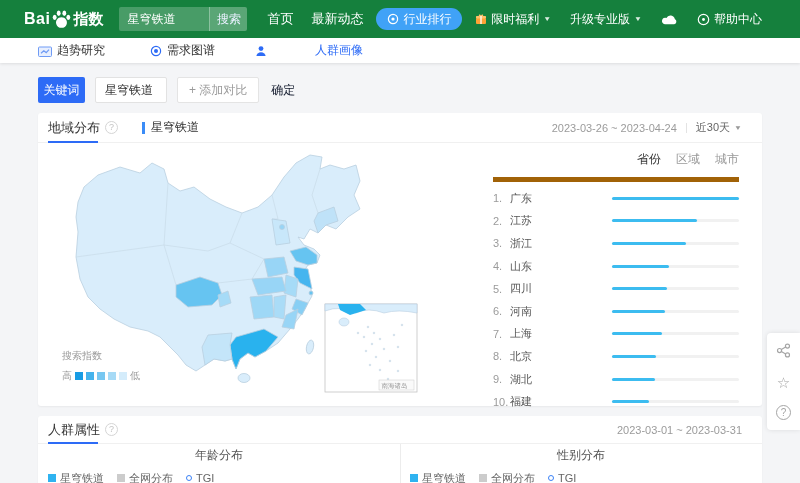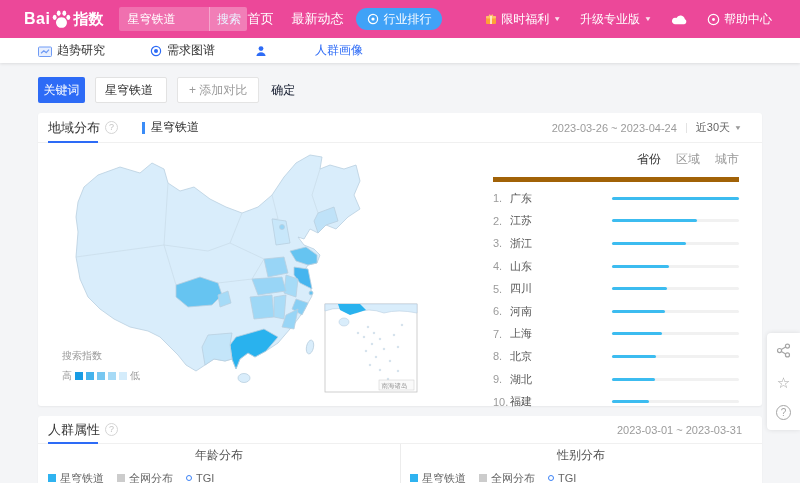--- a/index.html
+++ b/index.html
@@ -7,21 +7,21 @@
   body {
     font-family: "Liberation Sans", "DejaVu Sans", sans-serif;
     background: #f4f5f7;
     position: relative;
     font-size: 12px;
     color: #333;
   }
 
   
   .header {
-    height: 38px; background: #ec4899;
+    height: 38px; background: #15803d;
     display: flex; align-items: center;
     padding-left: 24px; position: relative; z-index: 10;
   }
   .logo { display: flex; align-items: center; color: #fff; cursor: pointer; }
   .logo .b1 { font-size: 16px; font-weight: bold; letter-spacing: .5px; }
   .logo svg { width: 21px; height: 21px; margin: 0 1px; }
   .logo .b2 { font-size: 15px; font-weight: bold; }
   .searchbox {
     margin-left: 16px; width: 128px; height: 24px;
     background: rgba(255,255,255,.22); border-radius: 2px;
@@ -29,30 +29,30 @@
   }
   .searchbox input {
     flex: 1; width: 60px; background: transparent; border: none; outline: none;
     color: #fff; font-size: 12px; padding: 0 8px;
   }
   .search-btn {
     width: 38px; height: 24px; line-height: 24px; text-align: center;
     font-size: 12px; color: #eaf1ff; background: rgba(255,255,255,.10);
     border-left: 1px solid rgba(255,255,255,.30); cursor: pointer;
   }
-  .nav { display: flex; align-items: center; gap: 18px; }
+  .nav { display: flex; align-items: center; gap: 18px; margin-left: 20px; }
   .nav-item { color: #fff; font-size: 13px; cursor: pointer; white-space: nowrap; }
   .pill {
     margin-left: 13px; height: 22px; border-radius: 11px; background: #40a2f7;
     color: #fff; font-size: 12px; display: flex; align-items: center;
     padding: 0 11px; gap: 4px; cursor: pointer; white-space: nowrap;
   }
   .header-right {
     margin-left: auto; display: flex; align-items: center; gap: 19px;
-    padding-right: 28px; color: #fff; font-size: 12px;
+    padding-right: 38px; color: #fff; font-size: 12px;
   }
   .hr-item { display: flex; align-items: center; gap: 4px; cursor: pointer; white-space: nowrap; }
   .caret { font-size: 8px; color: rgba(255,255,255,.85); transform: scaleY(.8); }
 
   
   .subnav {
     height: 25px; background: #fff; position: relative; z-index: 9;
     box-shadow: 0 1px 3px rgba(0,0,0,.10);
   }
   .subnav-item {

